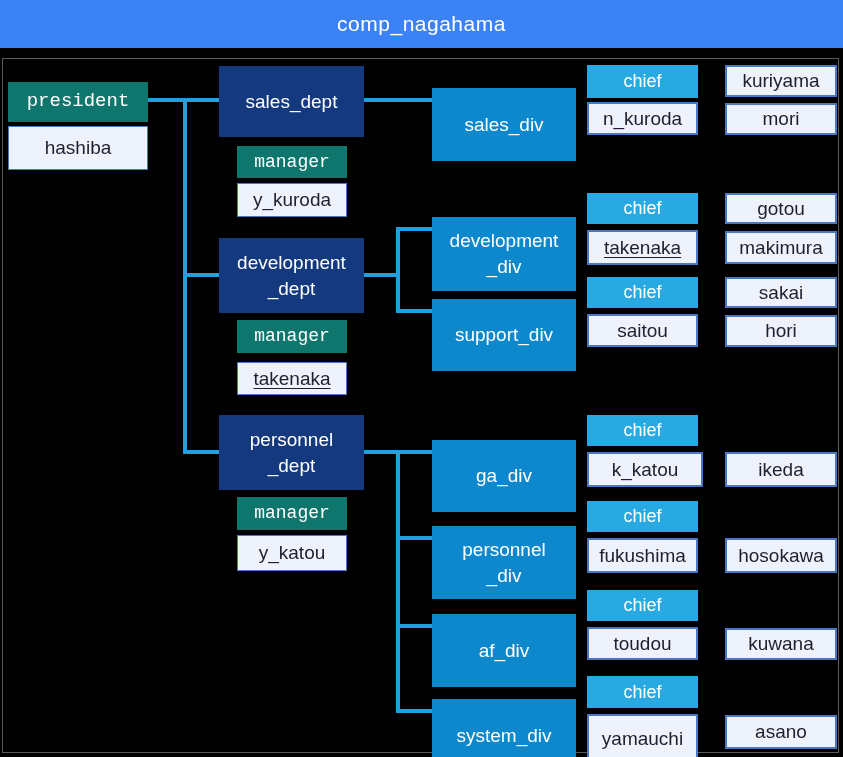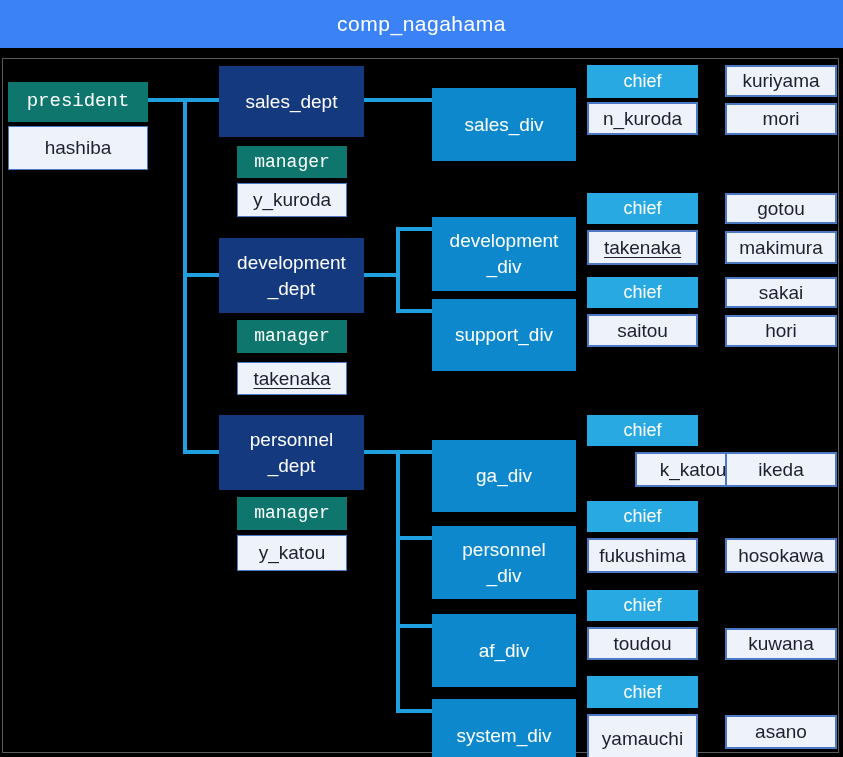--- a/index.html
+++ b/index.html
@@ -85,21 +85,21 @@
 <div class="node chief" style="left:587px;top:65px;width:111px;height:33px;">chief</div>
 <div class="node white b2" style="left:587px;top:102px;width:111px;height:33px;">n_kuroda</div>
 
 <div class="node chief" style="left:587px;top:193px;width:111px;height:31px;">chief</div>
 <div class="node white b2 u" style="left:587px;top:230px;width:111px;height:35px;">takenaka</div>
 
 <div class="node chief" style="left:587px;top:277px;width:111px;height:31px;">chief</div>
 <div class="node white b2" style="left:587px;top:314px;width:111px;height:33px;">saitou</div>
 
 <div class="node chief" style="left:587px;top:415px;width:111px;height:31px;">chief</div>
-<div class="node white b2" style="left:587px;top:452px;width:116px;height:35px;margin-left:48px;">k_katou</div>
+<div class="node white b2" style="left:587px;top:452px;width:116px;height:35px;">k_katou</div>
 
 <div class="node chief" style="left:587px;top:501px;width:111px;height:31px;">chief</div>
 <div class="node white b2" style="left:587px;top:538px;width:111px;height:35px;">fukushima</div>
 
 <div class="node chief" style="left:587px;top:590px;width:111px;height:31px;">chief</div>
 <div class="node white b2" style="left:587px;top:627px;width:111px;height:33px;">toudou</div>
 
 <div class="node chief" style="left:587px;top:676px;width:111px;height:32px;">chief</div>
 <div class="node white b2" style="left:587px;top:714px;width:111px;height:50px;">yamauchi</div>
 

